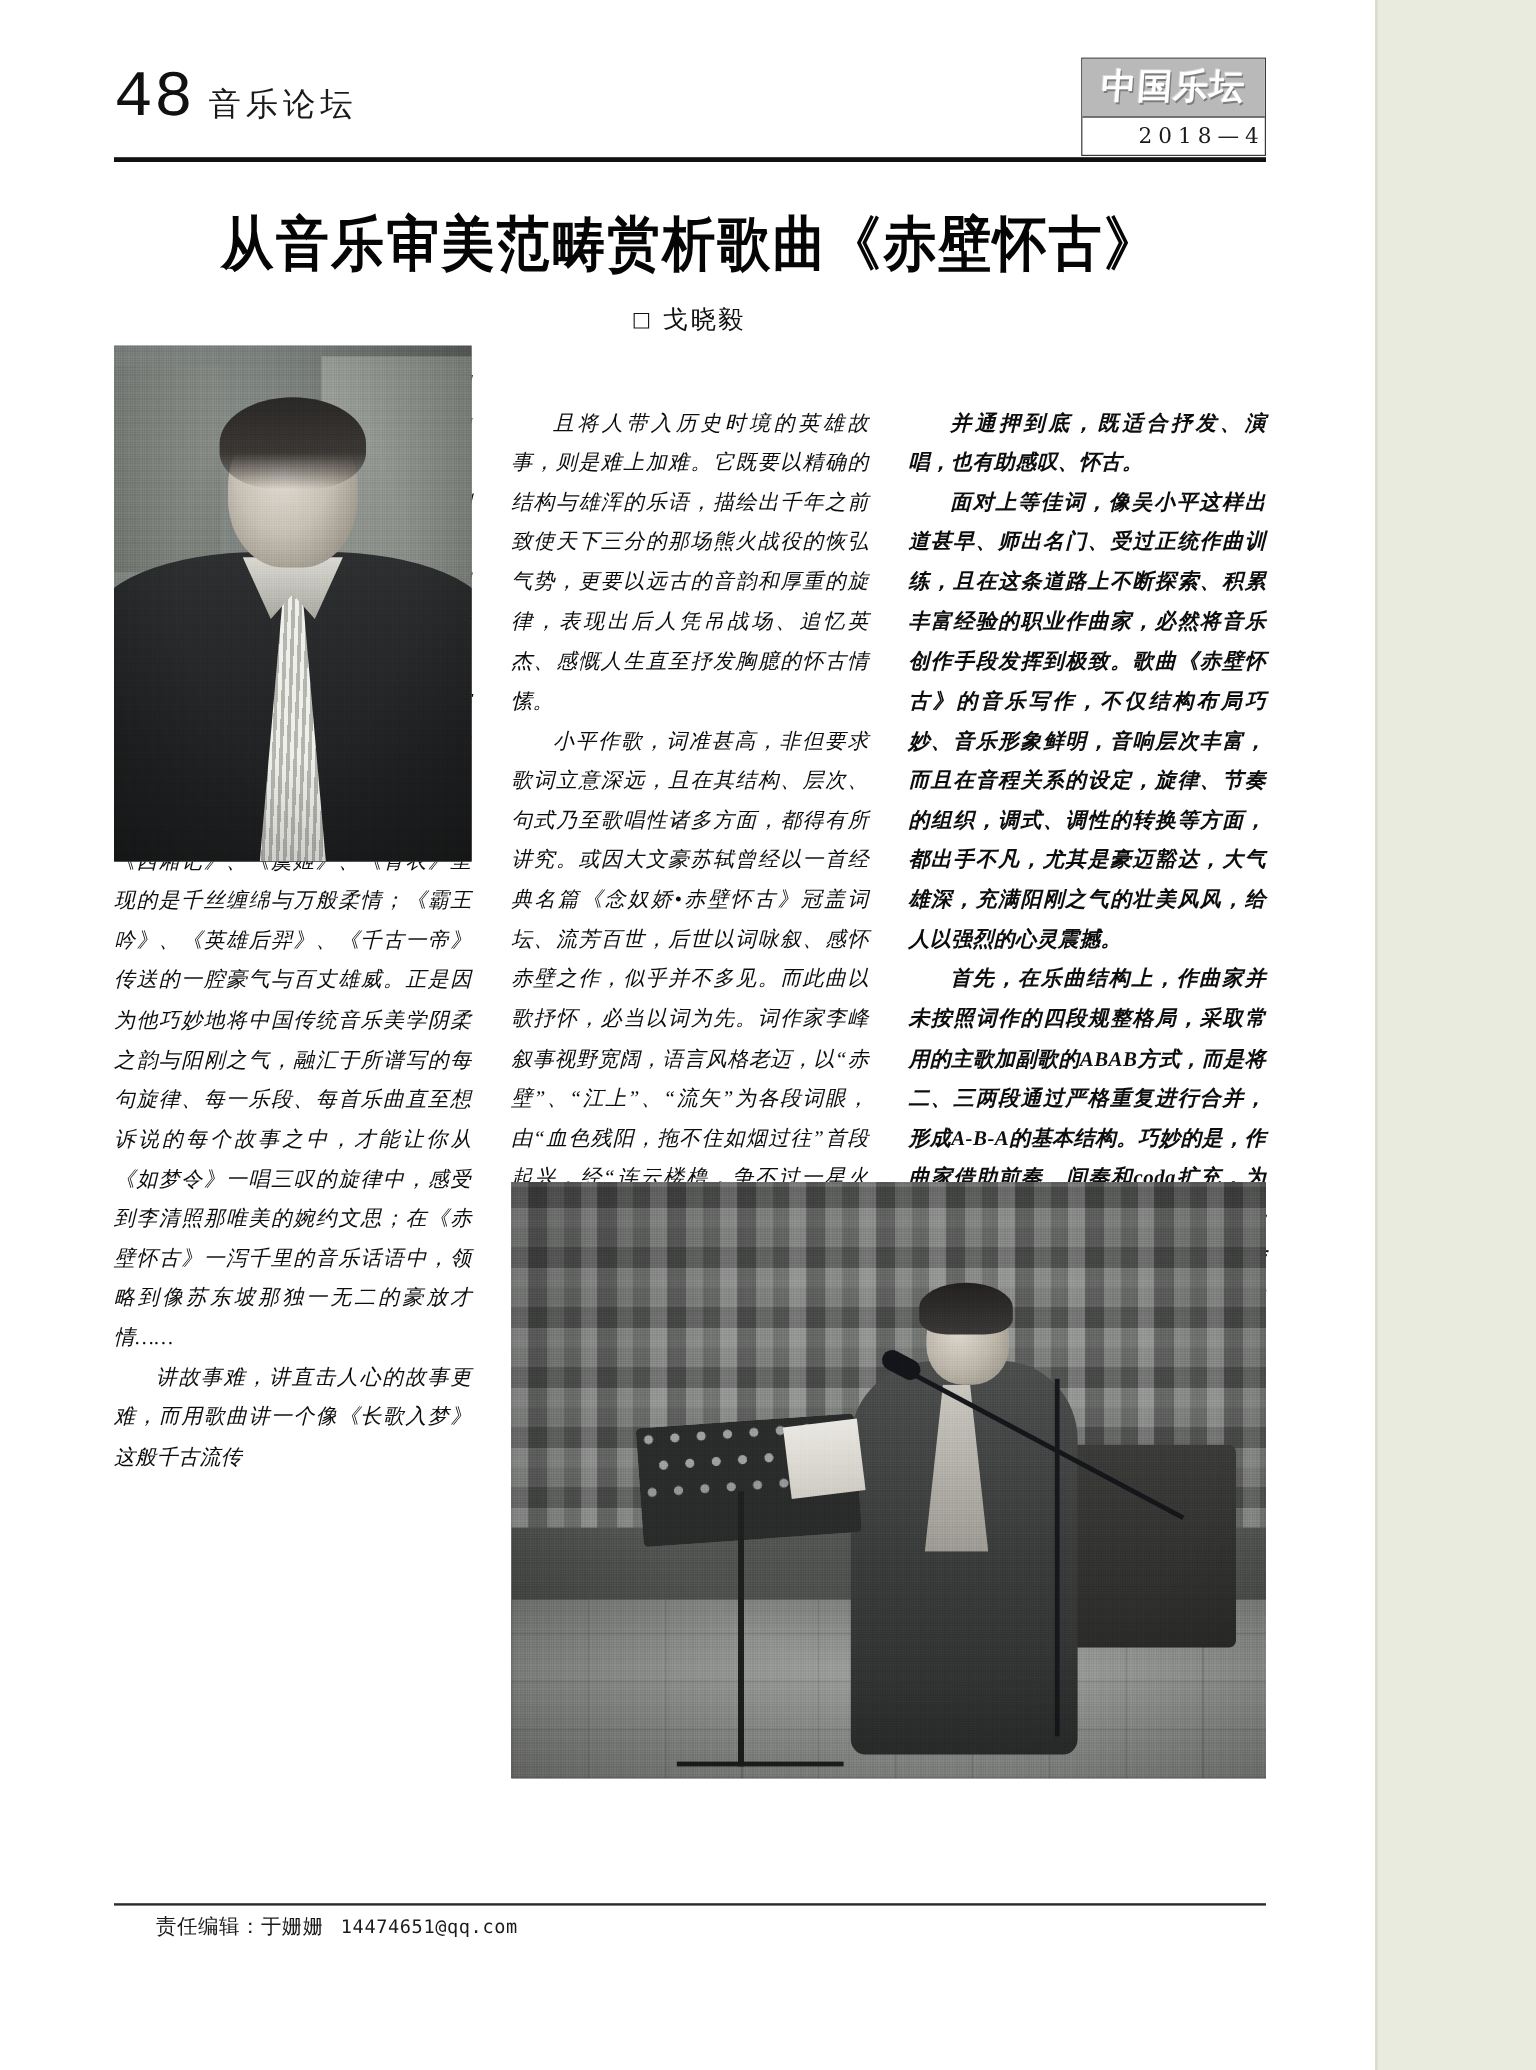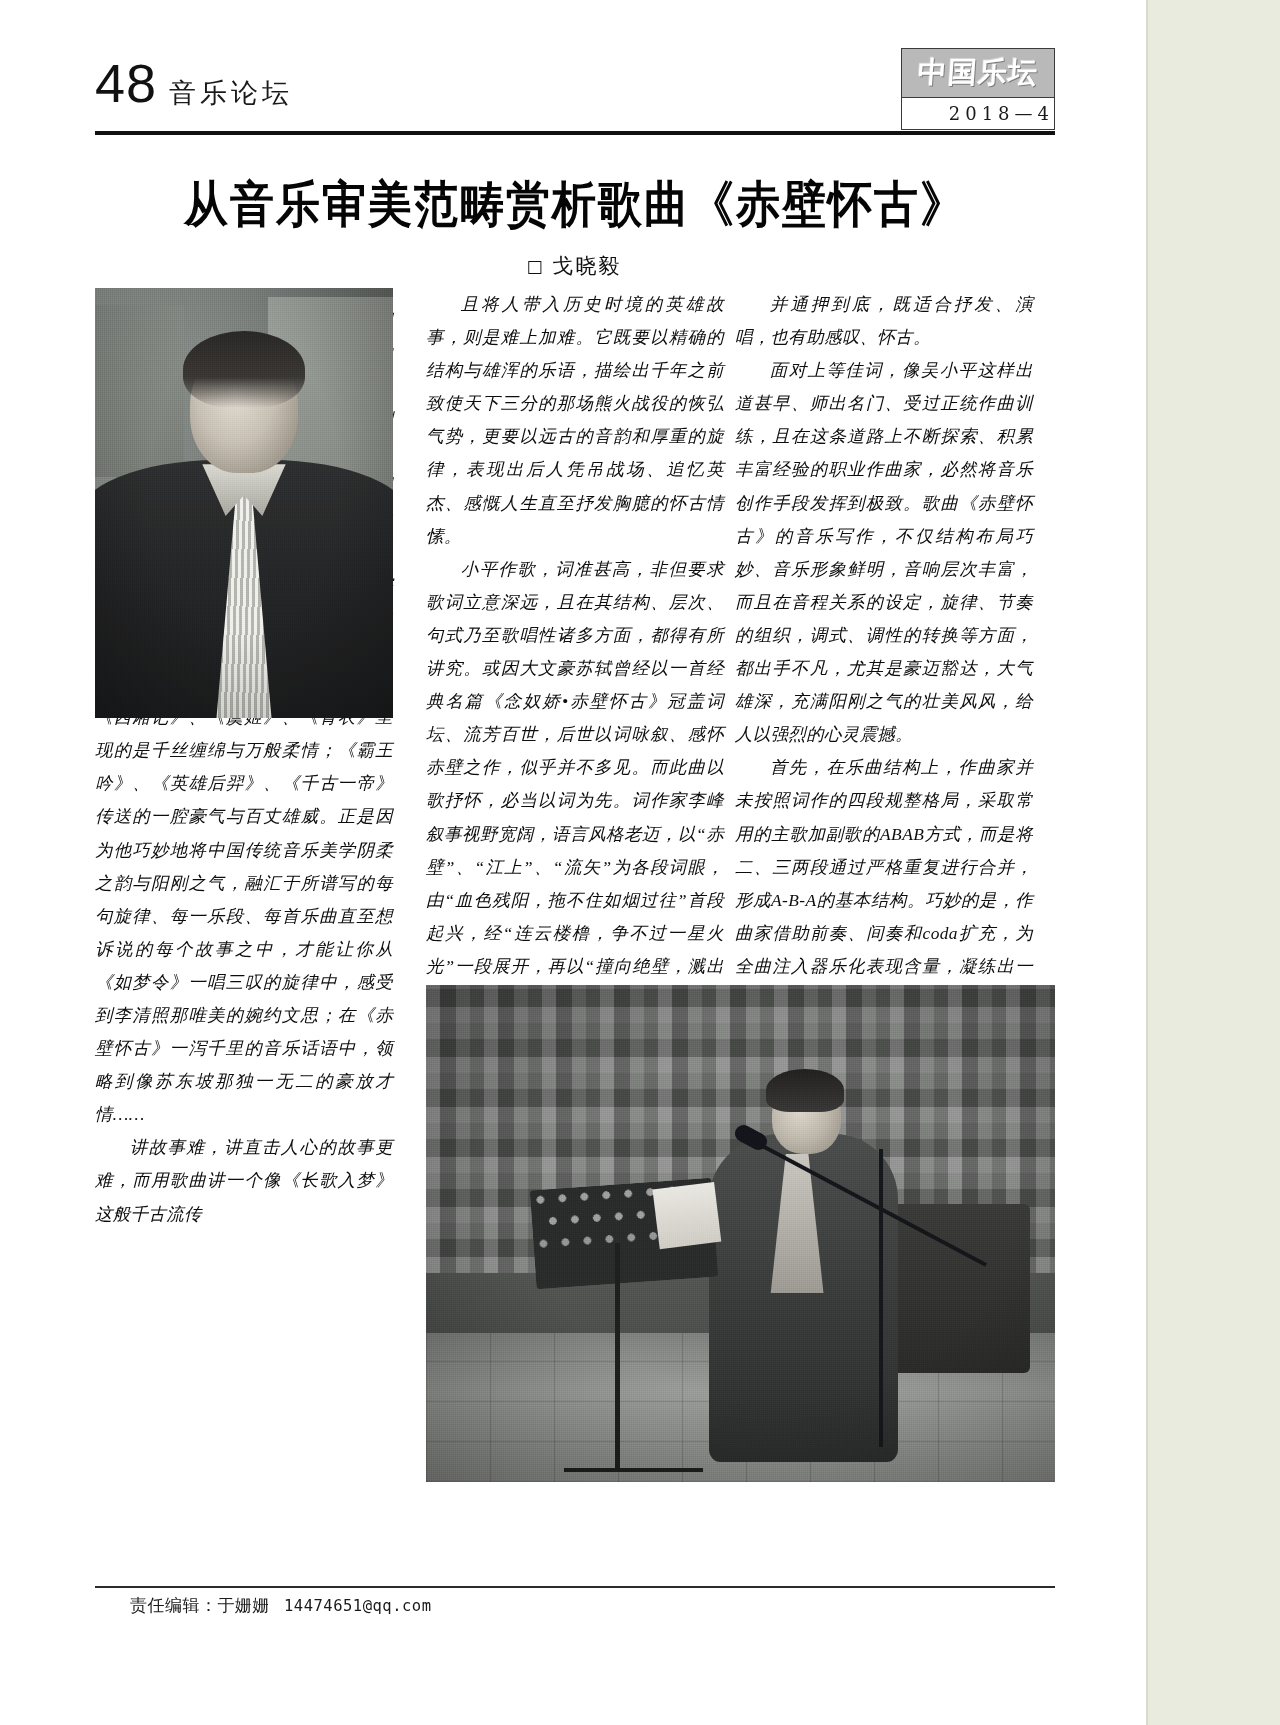--- a/index.html
+++ b/index.html
@@ -42,21 +42,21 @@
     width: 960px;
     height: 84px;
   }
   .folio {
     position: absolute;
     left: 0; top: 8px;
     display: flex;
     align-items: baseline;
   }
   .folio-num {
-    font-family: Liberation Sans, sans-serif;
+    font-family: Liberation Mono, monospace;
     font-size: 54px;
     font-weight: 300;
     letter-spacing: 1px;
     color: #111;
     line-height: 1;
   }
   .folio-sect {
     font-family: "DejaVu Serif", serif;
     font-size: 27px;
     color: #1a1a1a;
@@ -151,31 +151,32 @@
     width: 960px;
     height: 1290px;
   }
   .col {
     position: absolute;
     top: 0;
     width: 298px;
   }
   .col1 { left: 0px; }
   .col2 { left: 331px; }
-  .col3 { left: 640px; }
+  .col3 { left: 662px; font-weight: bold; }
 
   .body-text {
     font-family: "Liberation Serif", "DejaVu Serif", serif;
     font-size: 17.4px;
     line-height: 33.1px;
     color: #0d0d0d;
     text-align: justify;
     text-align-last: left;
     letter-spacing: 0.4px;
     font-style: italic;
+    margin-top: 48px;
   }
   .body-text p {
     margin: 0;
     text-indent: 2em;
   }
 
   
   .photo {
     position: relative;
     overflow: hidden;

